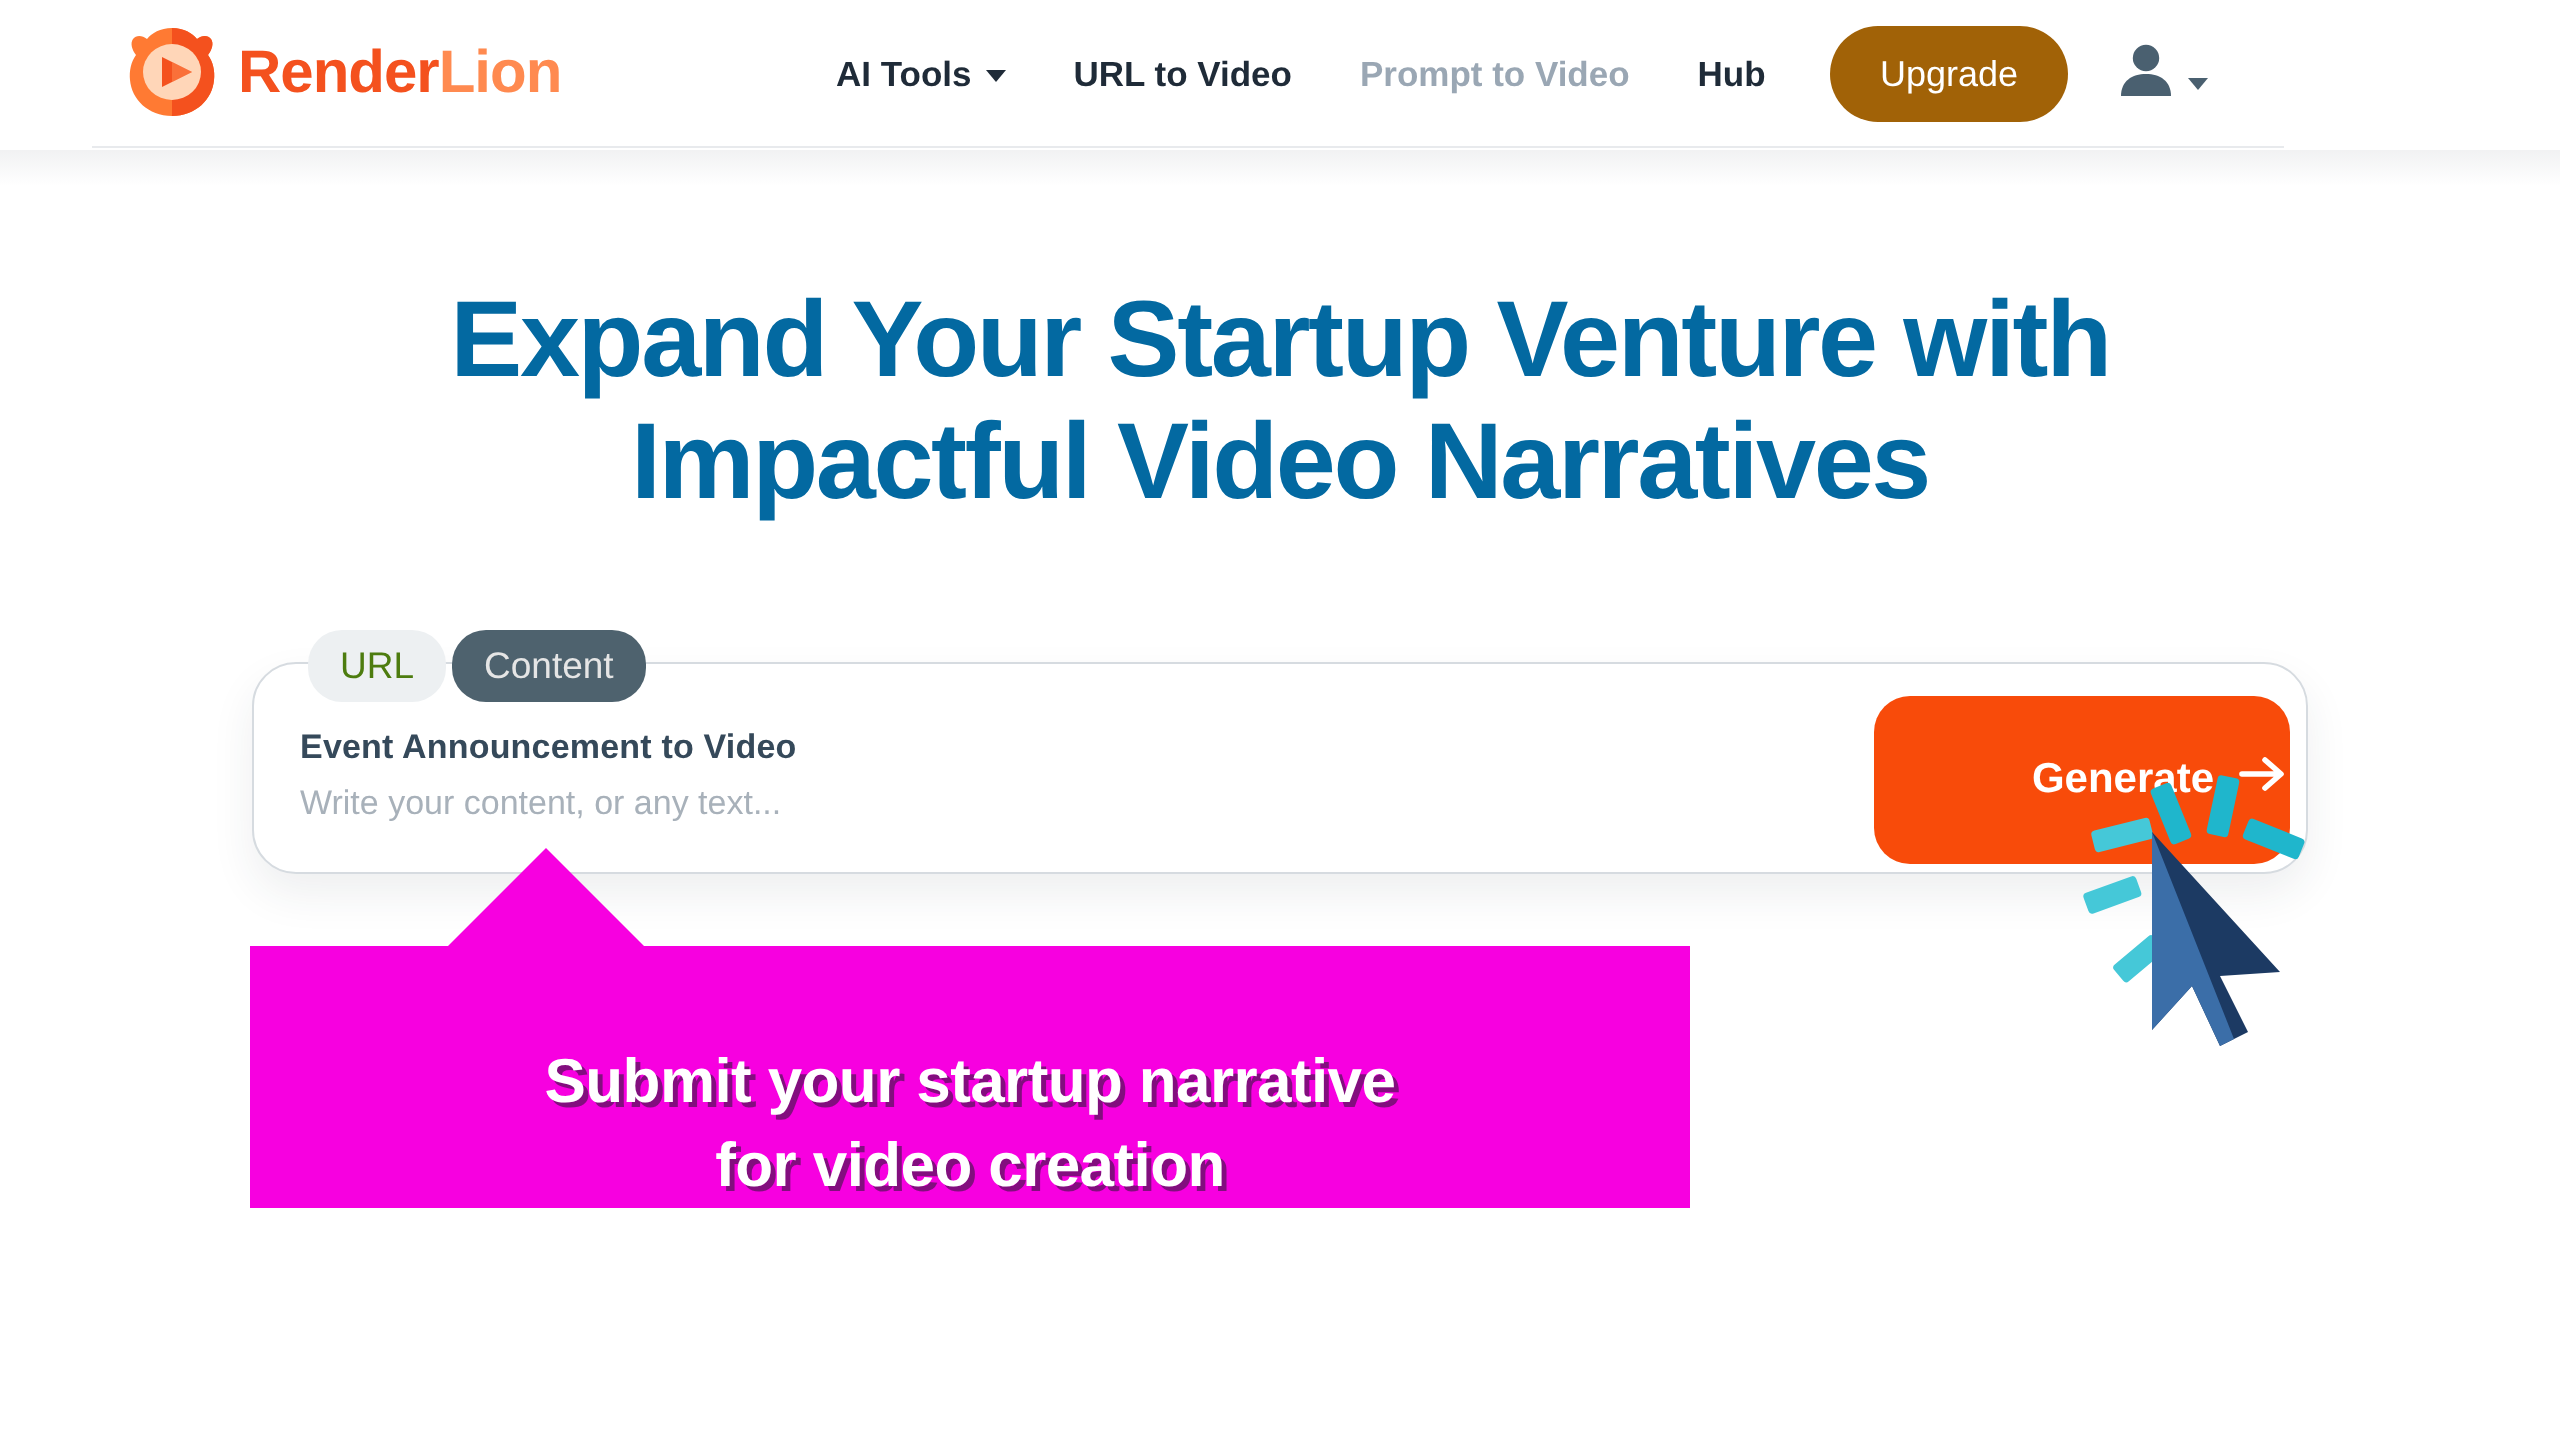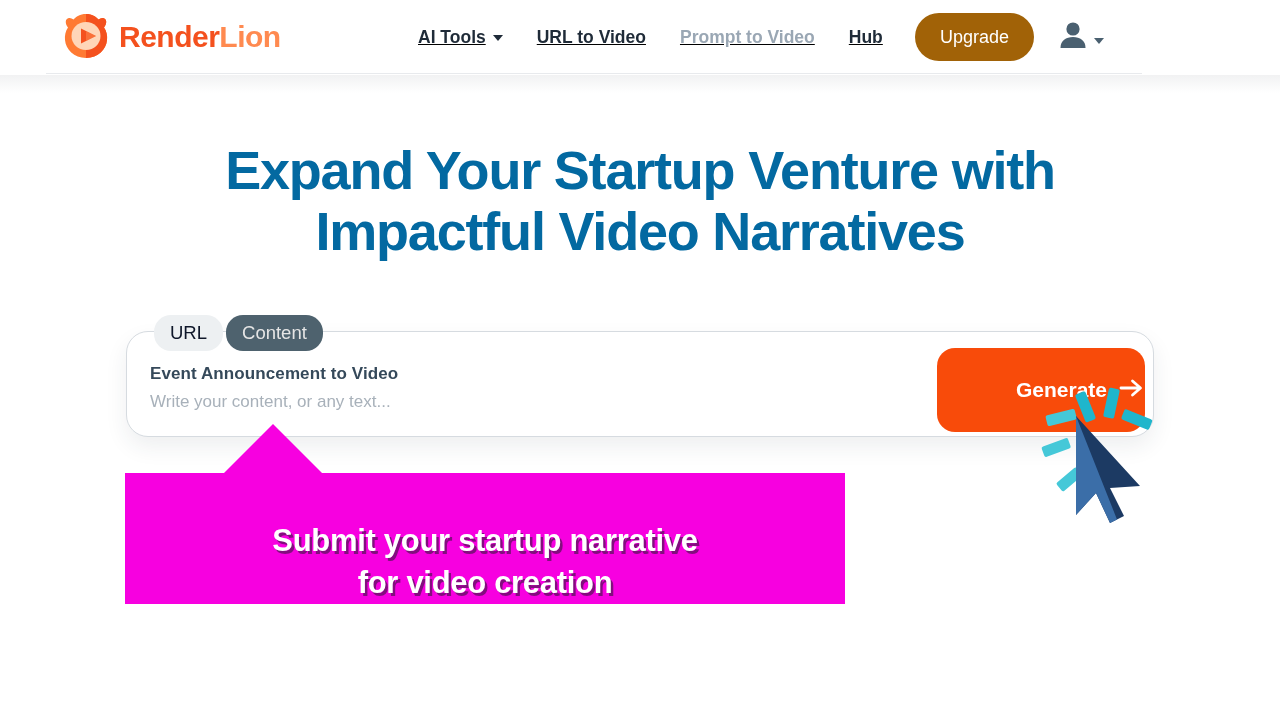--- a/index.html
+++ b/index.html
@@ -67,21 +67,20 @@
 
   
   .nav {
     position: absolute;
     left: 372px;
     top: 0;
     height: 74px;
     display: flex;
     align-items: center;
     gap: 34px;
-    text-decoration: underline;
   }
   .nav-item {
     font-size: 17.5px;
     font-weight: 600;
     color: #1f2b38;
     display: flex;
     align-items: center;
     gap: 7px;
     white-space: nowrap;
     cursor: pointer;
@@ -181,21 +180,21 @@
   }
   .tab {
     font-size: 18.5px;
     padding: 7px 16px;
     border-radius: 17px;
     cursor: pointer;
     white-space: nowrap;
     border: none;
     font-family: "Liberation Sans", sans-serif;
   }
-  .tab-inactive { background: #edf0f2; color: #0f172a; }
+  .tab-inactive { background: #edf0f2; color: #4d7c0f; }
   .tab-active   { background: #4e626e; color: #e5e5e5; }
 
   .card-label {
     position: absolute;
     left: 150px;
     top: 364px;
     font-size: 17px;
     font-weight: 600;
     color: #35495a;
     letter-spacing: 0.1px;

